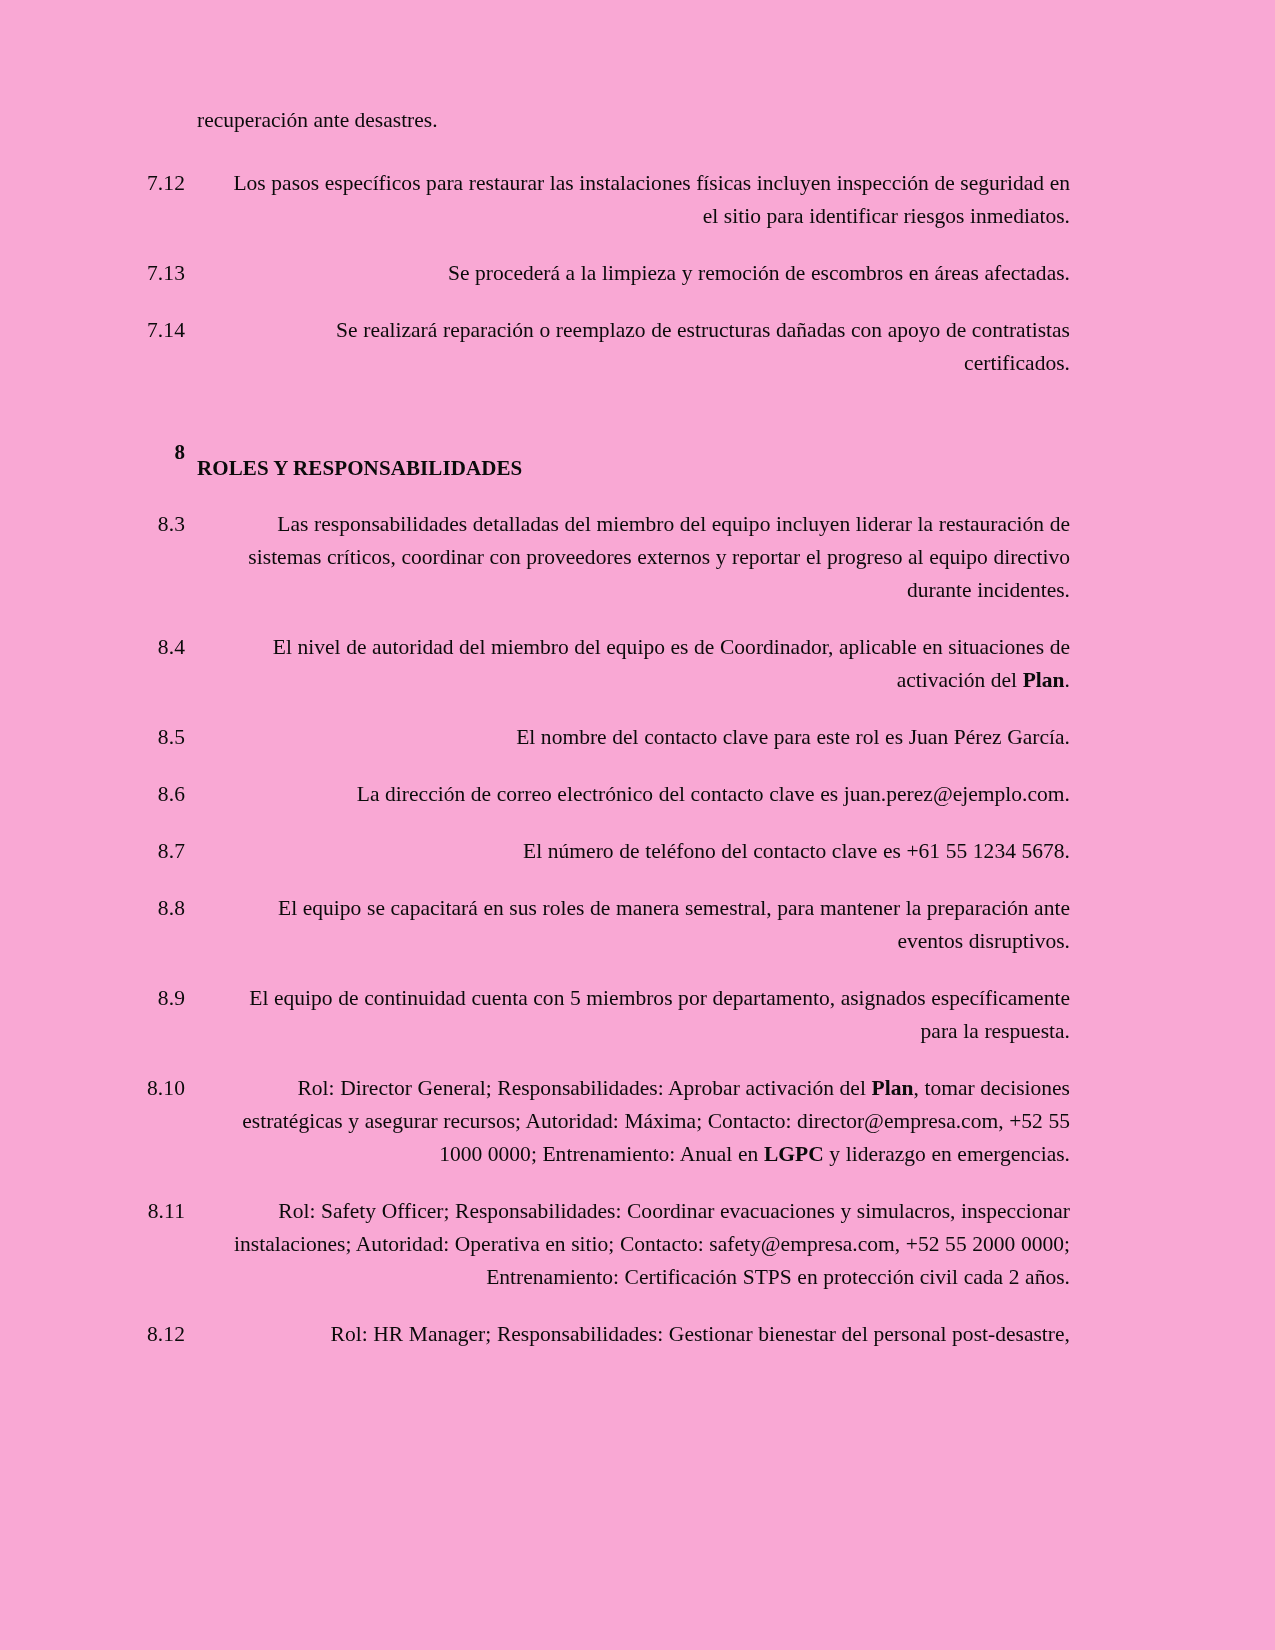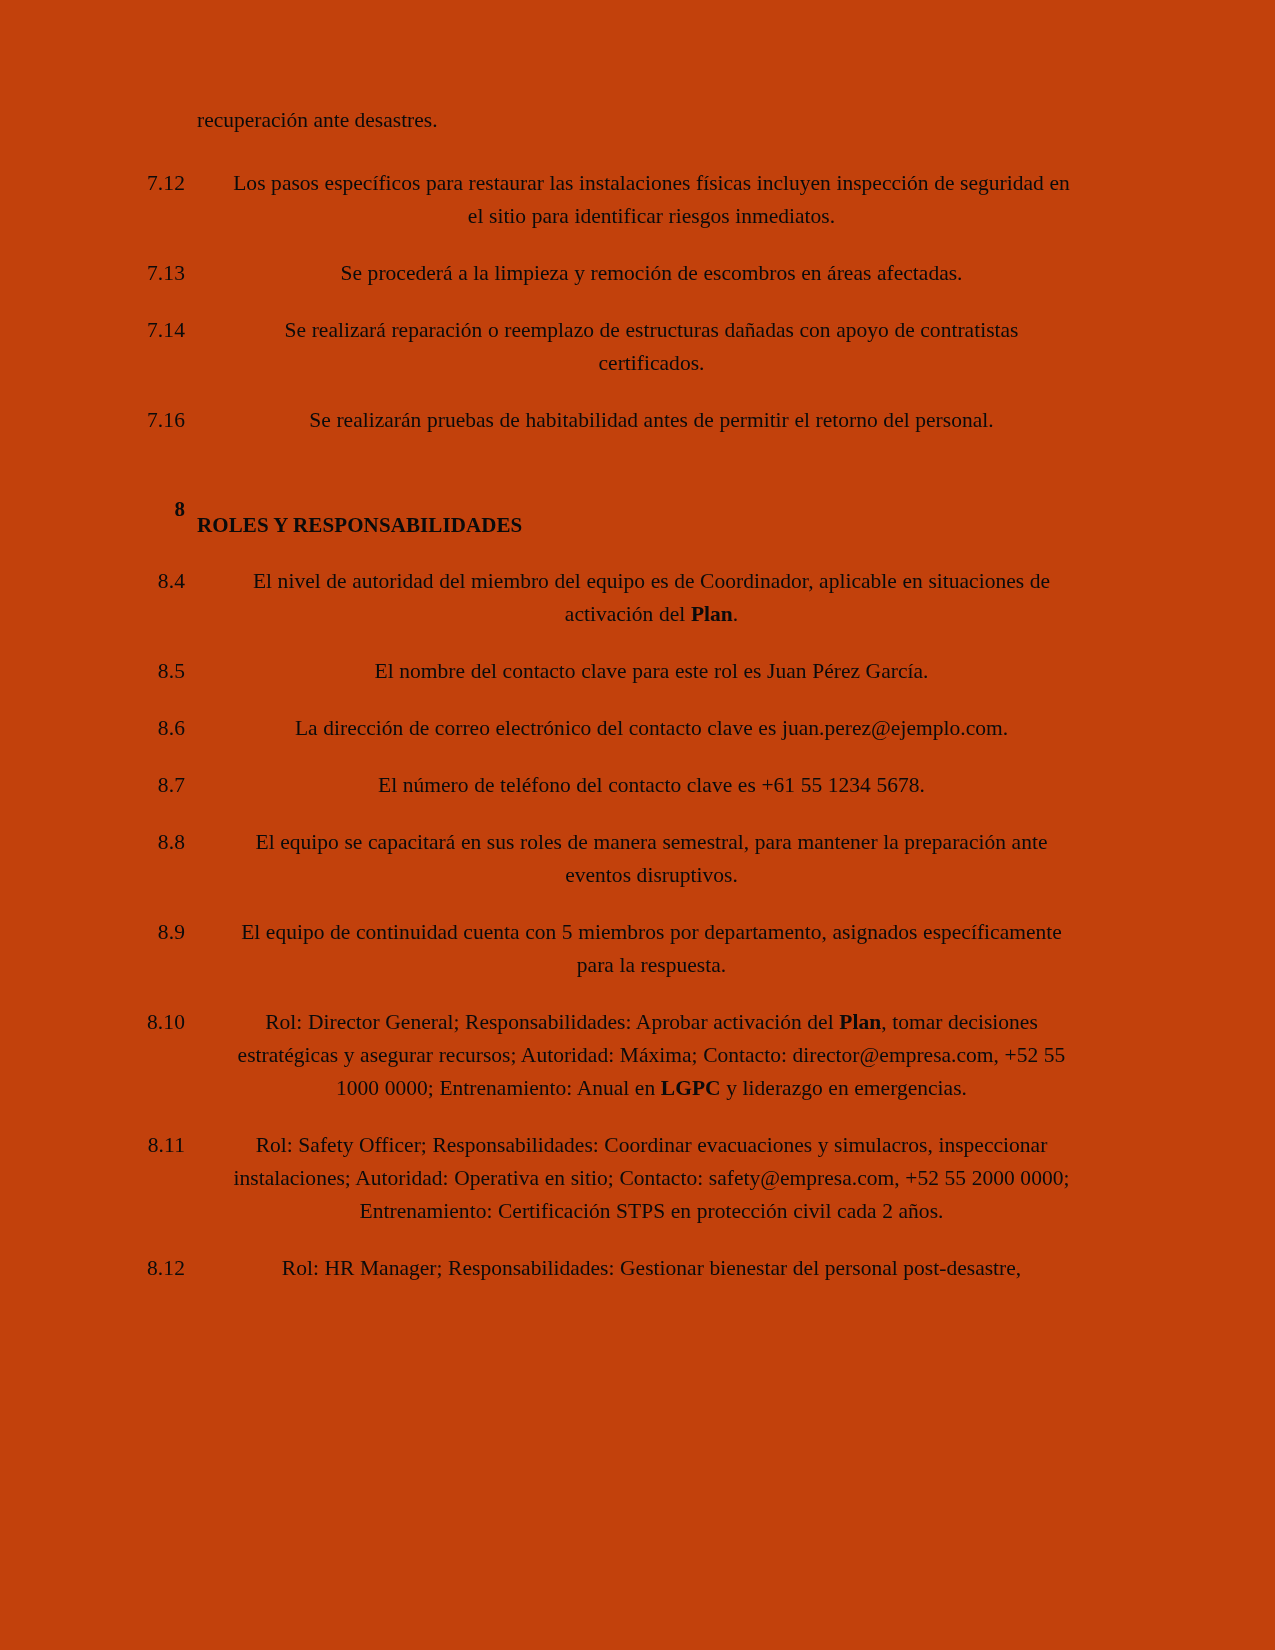--- a/index.html
+++ b/index.html
@@ -15,21 +15,21 @@
     color: #0b0b0b;
     -webkit-font-smoothing: antialiased;
   }
 
   .page {
     position: absolute;
     left: 0;
     top: 0;
     width: 1275px;
     height: 1650px;
-    background: #c2410c;
+    background: #f9a8d4;
     overflow: hidden;
   }
 
   
   .content {
     position: absolute;
     left: 132px;
     top: 104px;
     width: 938px;
   }
@@ -49,21 +49,21 @@
     line-height: 33px;
     letter-spacing: 0.1px;
     white-space: nowrap;
     padding-right: 0;
   }
   .clause-text {
     flex: 1 1 auto;
     padding-left: 12px;
     font-size: 21.5px;
     line-height: 33px;
-    text-align: center;
+    text-align: right;
     letter-spacing: 0.02px;
     word-spacing: 0.2px;
   }
 
   
   .continuation {
     margin-left: 65px;
     font-size: 21.5px;
     line-height: 33px;
     margin-bottom: 24px;
@@ -117,32 +117,32 @@
       <div class="clause-num">7.13</div>
       <div class="clause-text">Se procederá a la limpieza y remoción de escombros en áreas afectadas.</div>
     </div>
 
     <div class="clause">
       <div class="clause-num">7.14</div>
       <div class="clause-text">Se realizará reparación o reemplazo de estructuras dañadas con apoyo de contratistas certificados.</div>
     </div>
 
 
-    <div class="clause">
-      <div class="clause-num">7.16</div>
-      <div class="clause-text">Se realizarán pruebas de habitabilidad antes de permitir el retorno del personal.</div>
-    </div>
 
     <div class="section-head">
       <div class="section-num">8</div>
       <div class="section-title">ROLES Y RESPONSABILIDADES</div>
     </div>
 
 
 
+    <div class="clause">
+      <div class="clause-num">8.3</div>
+      <div class="clause-text">Las responsabilidades detalladas del miembro del equipo incluyen liderar la restauración de sistemas críticos, coordinar con proveedores externos y reportar el progreso al equipo directivo durante incidentes.</div>
+    </div>
 
     <div class="clause">
       <div class="clause-num">8.4</div>
       <div class="clause-text">El nivel de autoridad del miembro del equipo es de Coordinador, aplicable en situaciones de activación del <b>Plan</b>.</div>
     </div>
 
     <div class="clause">
       <div class="clause-num">8.5</div>
       <div class="clause-text">El nombre del contacto clave para este rol es Juan Pérez García.</div>
     </div>

